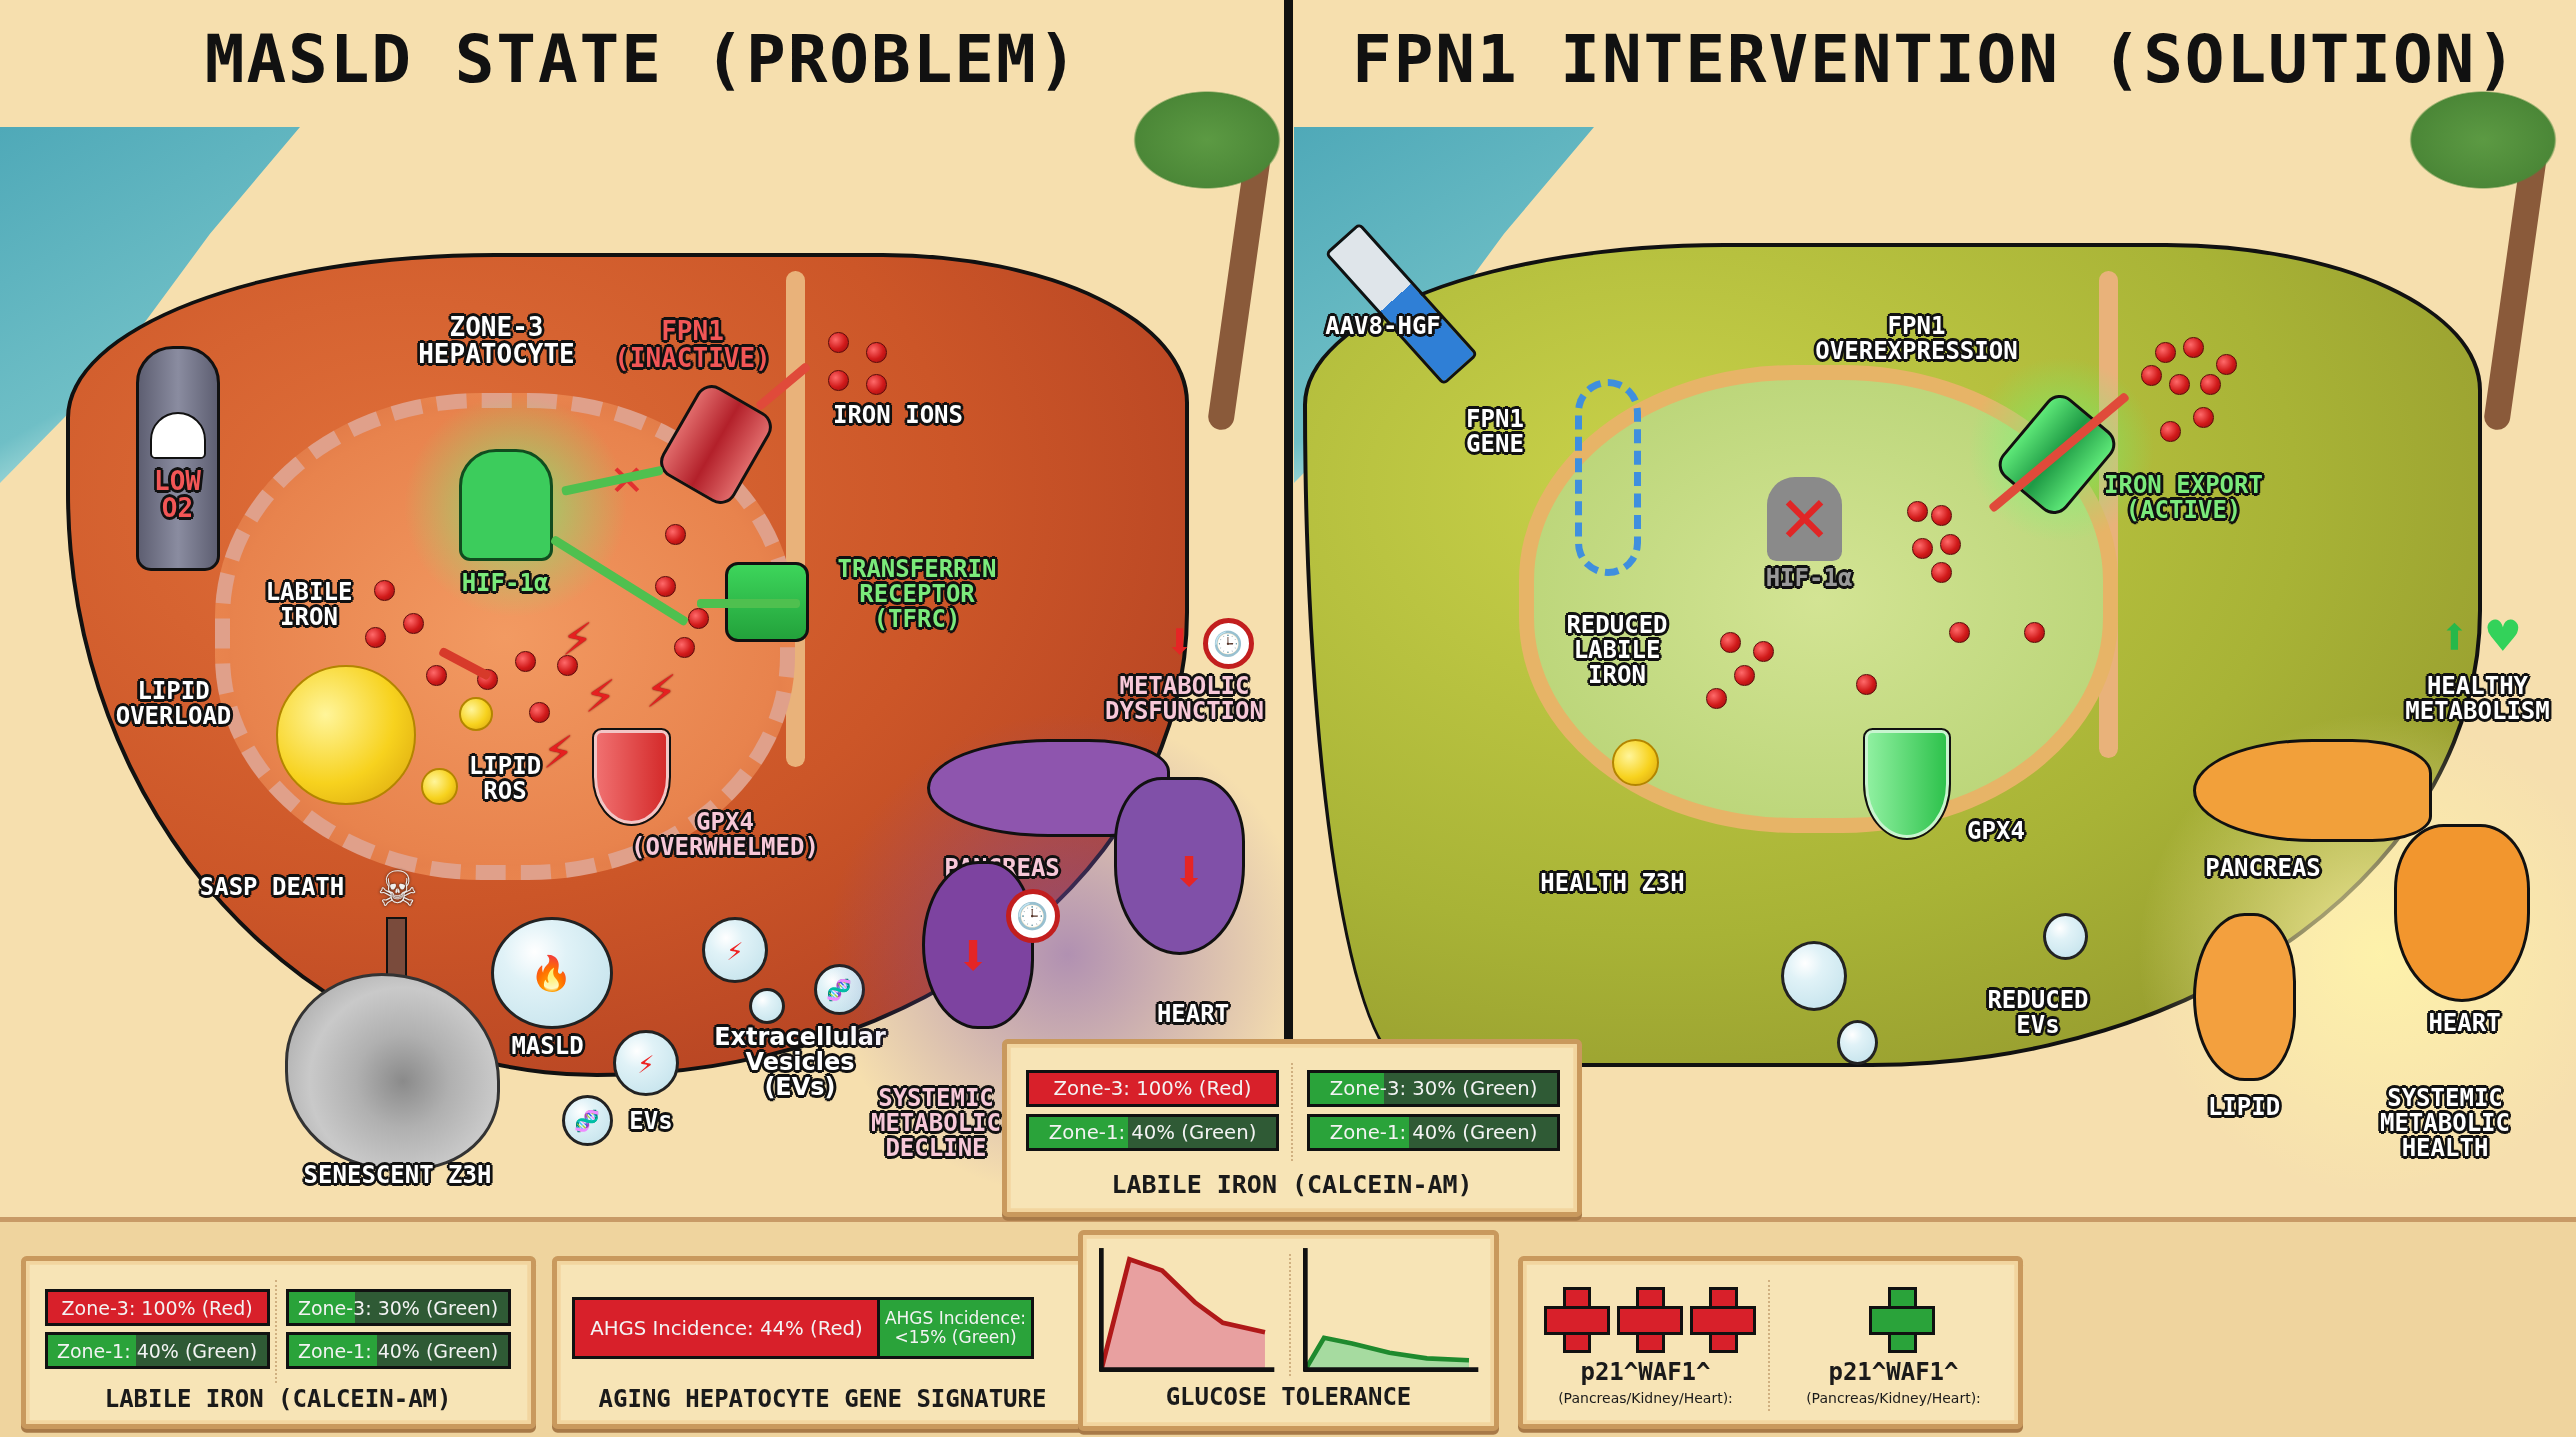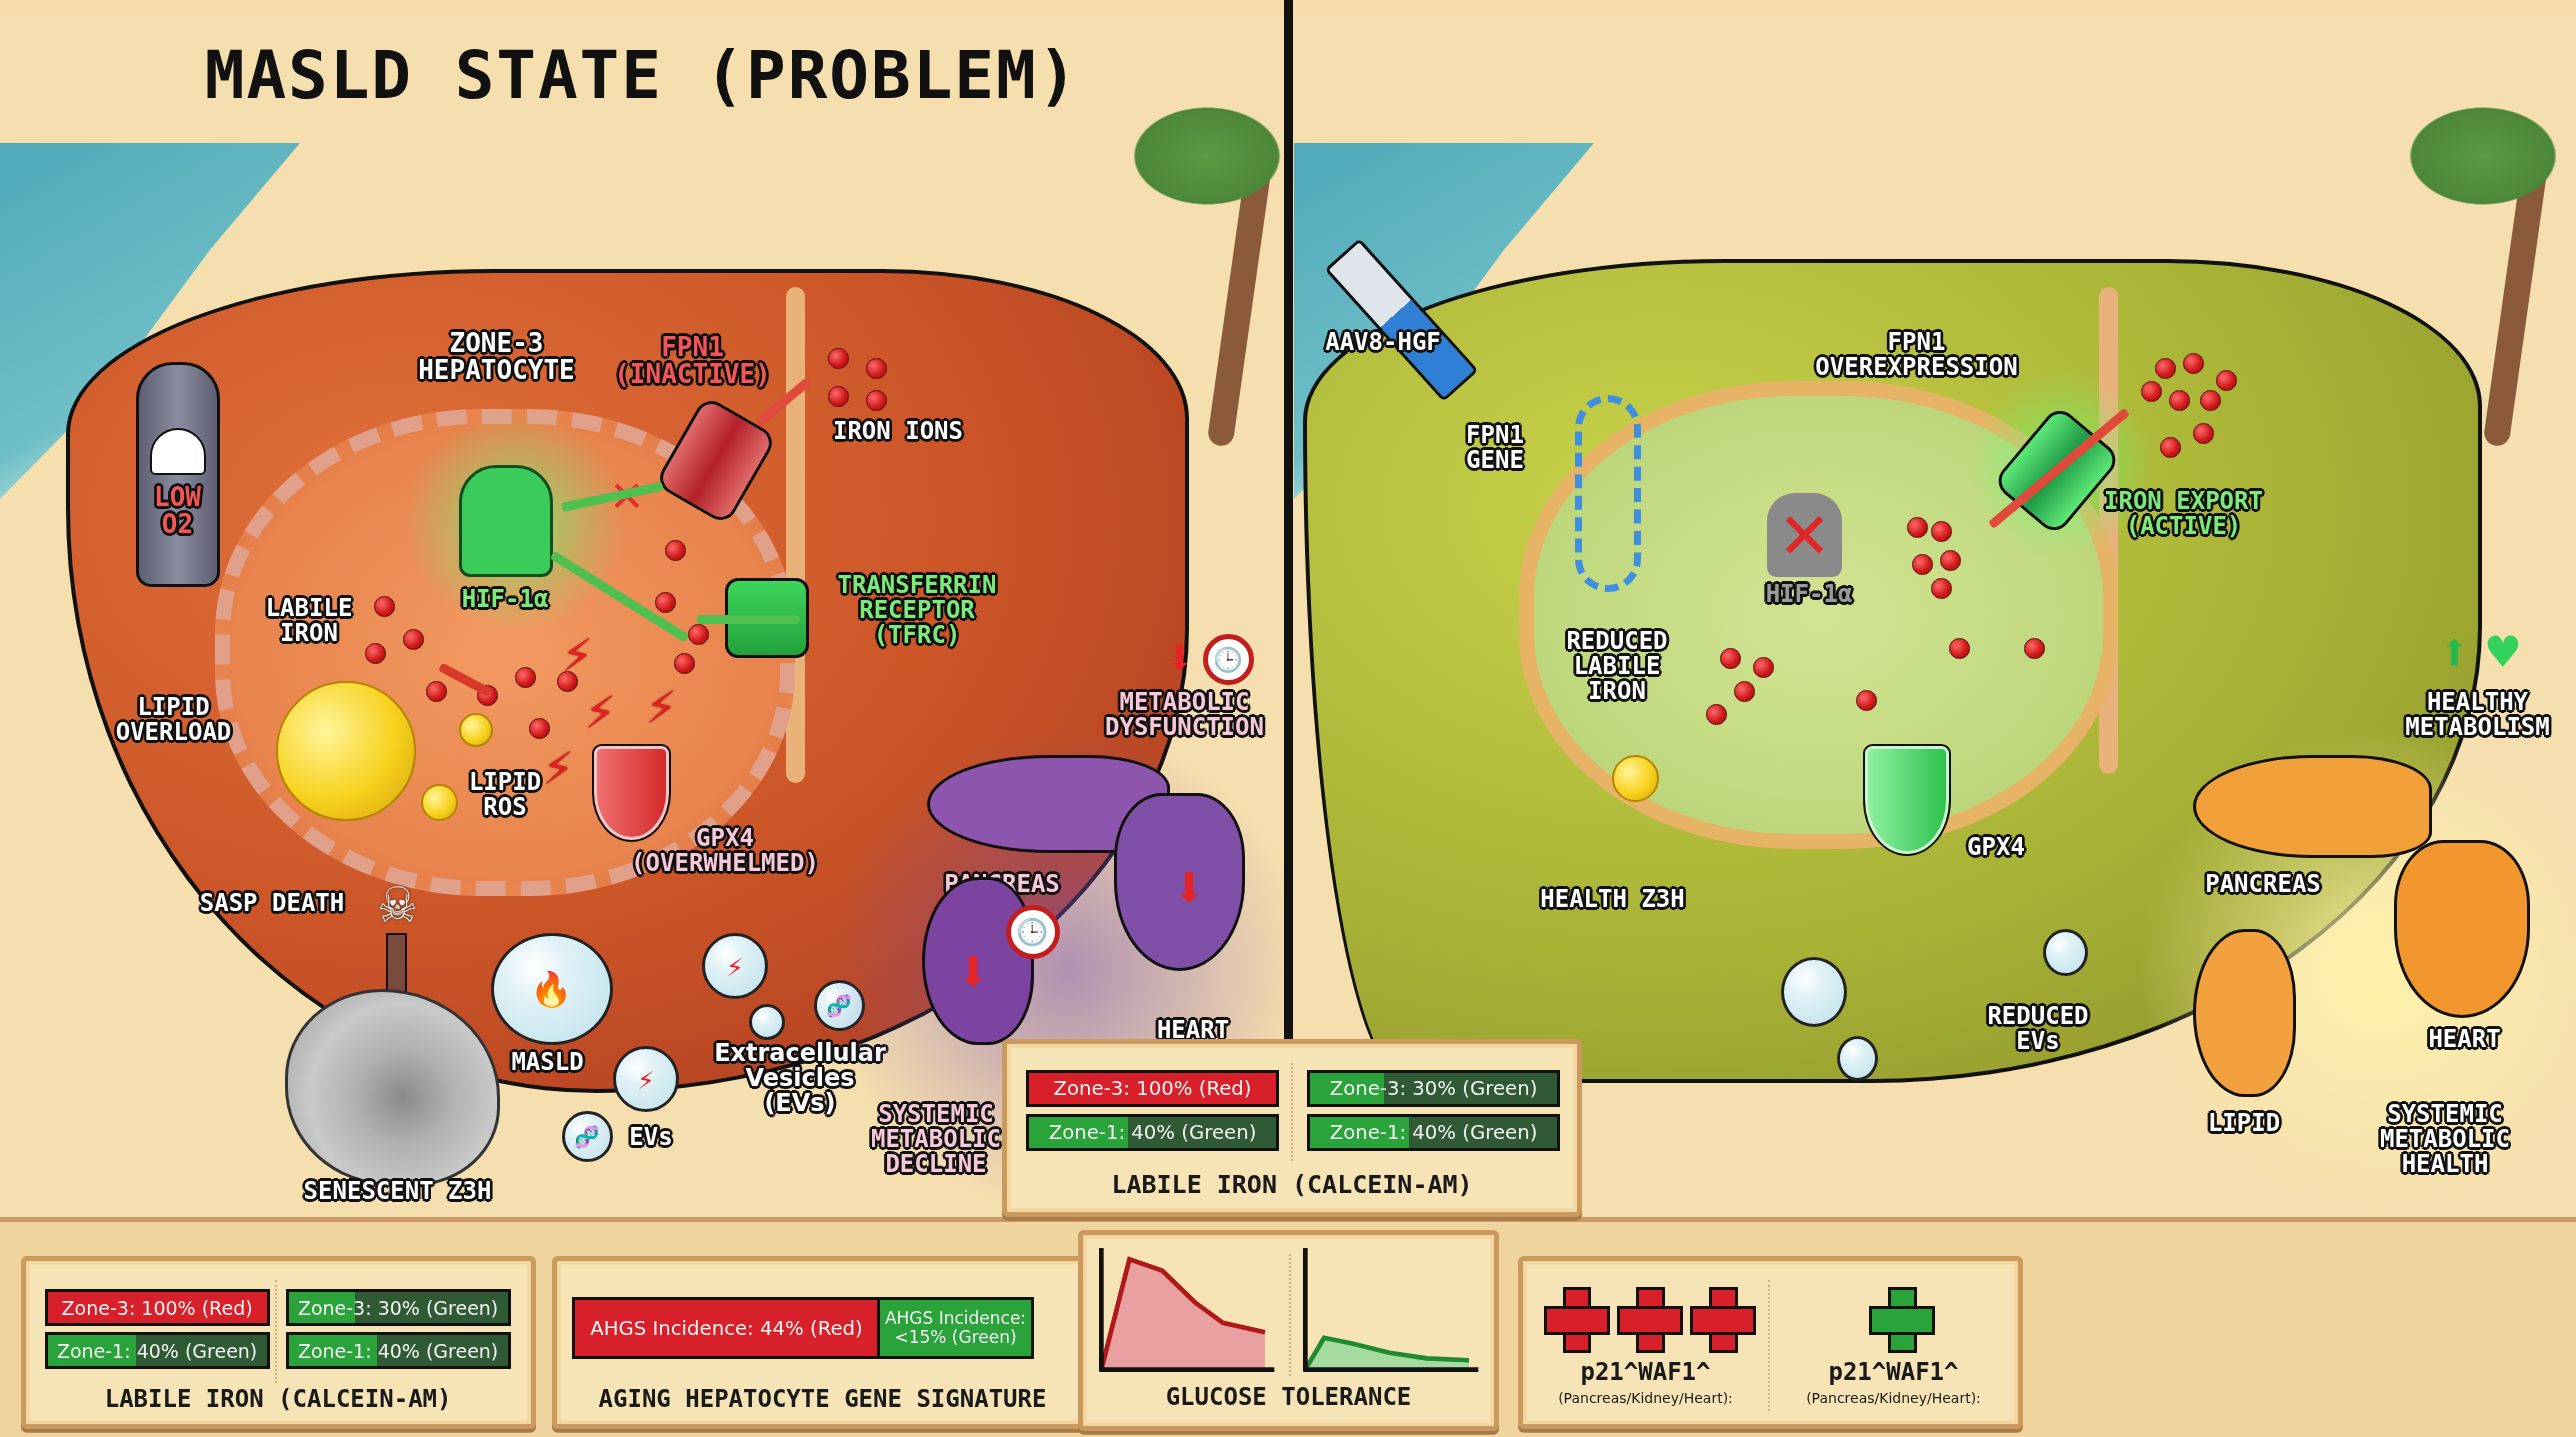--- a/index.html
+++ b/index.html
@@ -1,19 +1,19 @@
 <!DOCTYPE html>
 <html style="font-size:15px"><head>
 <meta charset="utf-8">
 <style>
   * { box-sizing: border-box; margin: 0; padding: 0; }
   html, body { width: 2576px; height: 1438px; overflow: hidden; background: #f6dca8; }
   body { position: relative; font-family: "DejaVu Sans Mono", "Liberation Mono", monospace; }
 
-  .panel { position: absolute; top: 16px; height: 1285px; overflow: hidden; background: #f6dfae; }
+  .panel { position: absolute; top: 0; height: 1285px; overflow: hidden; background: #f6dfae; }
   .panel.left { left: 0; width: 1284px; }
   .panel.right { left: 1294px; width: 1282px; }
   .divider { position: absolute; left: 1284px; top: 0; width: 9.4px; height: 1217px; background: #111; }
 
   .panel-title { position: absolute; top: 20.6px; left: 0; width: 100%; text-align: center;
     font-size: 66px; font-weight: bold; letter-spacing: 1.9px; color: #111; z-index: 5;
     font-family: "DejaVu Sans Mono", monospace; }
 
   .sea { position: absolute; top: 127px; left: 0; width: 300px; height: 356px;
     background: linear-gradient(150deg, #4fa9b8 0%, #6fbfc6 60%, #cdeee8 80%, #f1d59c 100%);
@@ -189,20 +189,21 @@
   <div class="label md pink-txt" style="left:1086px;top:674px;width:197px;">METABOLIC
 DYSFUNCTION</div>
   <div class="label md pink-txt" style="left:861px;top:1086px;width:150px;">SYSTEMIC
 METABOLIC
 DECLINE</div>
 </div>
 
 <div class="divider"></div>
 
 <div class="panel right">
+  <div class="panel-title">FPN1 INTERVENTION (SOLUTION)</div>
 
   <div class="sea"></div>
   <div class="palm-trunk" style="left:1208px;top:150px;"></div>
   <div class="palm-leaves" style="left:1105px;top:84px;"></div>
 
   <div class="liver green" style="left:9.4px;top:243px;width:1179px;height:824px;border-radius:40% 30% 58% 10% / 22% 20% 62% 90%;"></div>
   <div style="position:absolute;left:805px;top:271px;width:19px;height:487px;background:#e9b27a;border-radius:9.4px;"></div>
 
   <div class="cell green" style="left:225px;top:365px;width:599px;height:468px;"></div>
 

